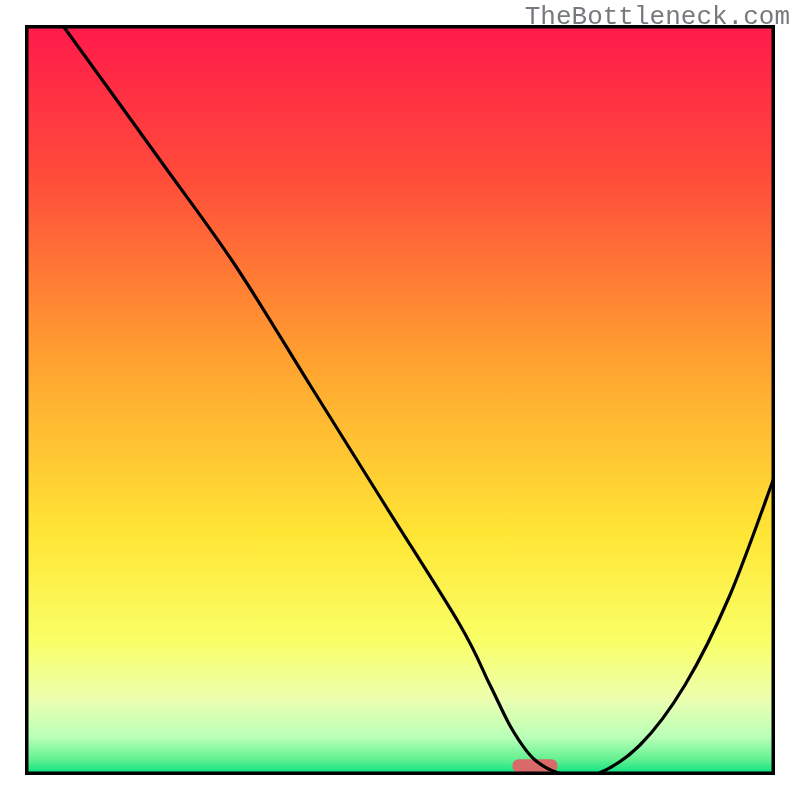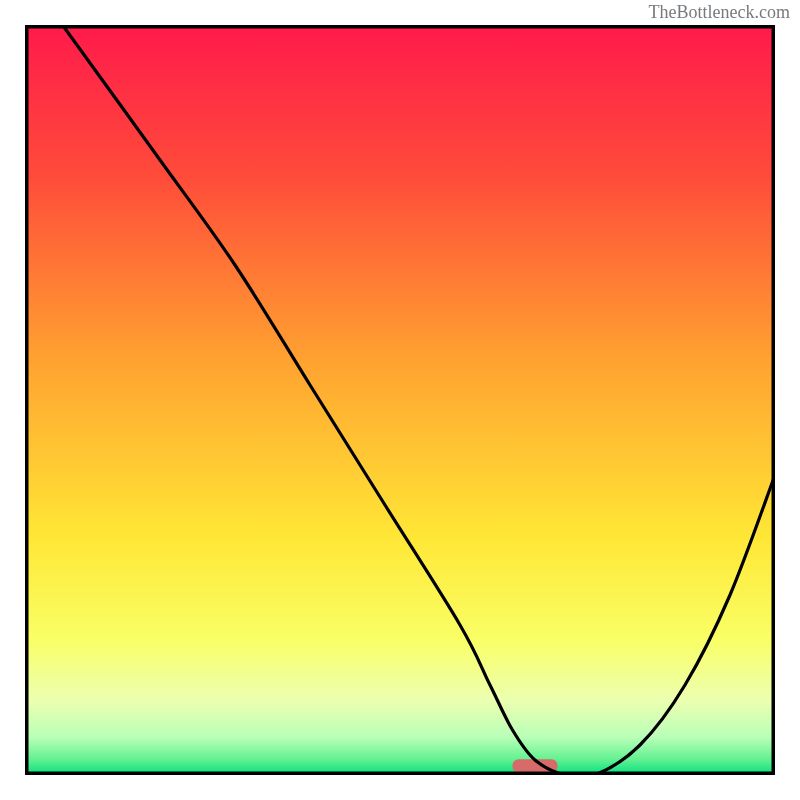--- a/index.html
+++ b/index.html
@@ -20,22 +20,22 @@
     left: 25px;
     top: 25px;
     width: 750px;
     height: 750px;
     box-sizing: border-box;
   }
   .watermark {
     position: absolute;
     top: 2px;
     right: 10px;
-    font-family: Liberation Serif, serif;
-    font-size: 18px;
+    font-family: Liberation Mono, monospace;
+    font-size: 26px;
     color: #777a7d;
     letter-spacing: 0px;
   }
   svg {
     display: block;
   }
 </style>
 </head>
 <body>
 

